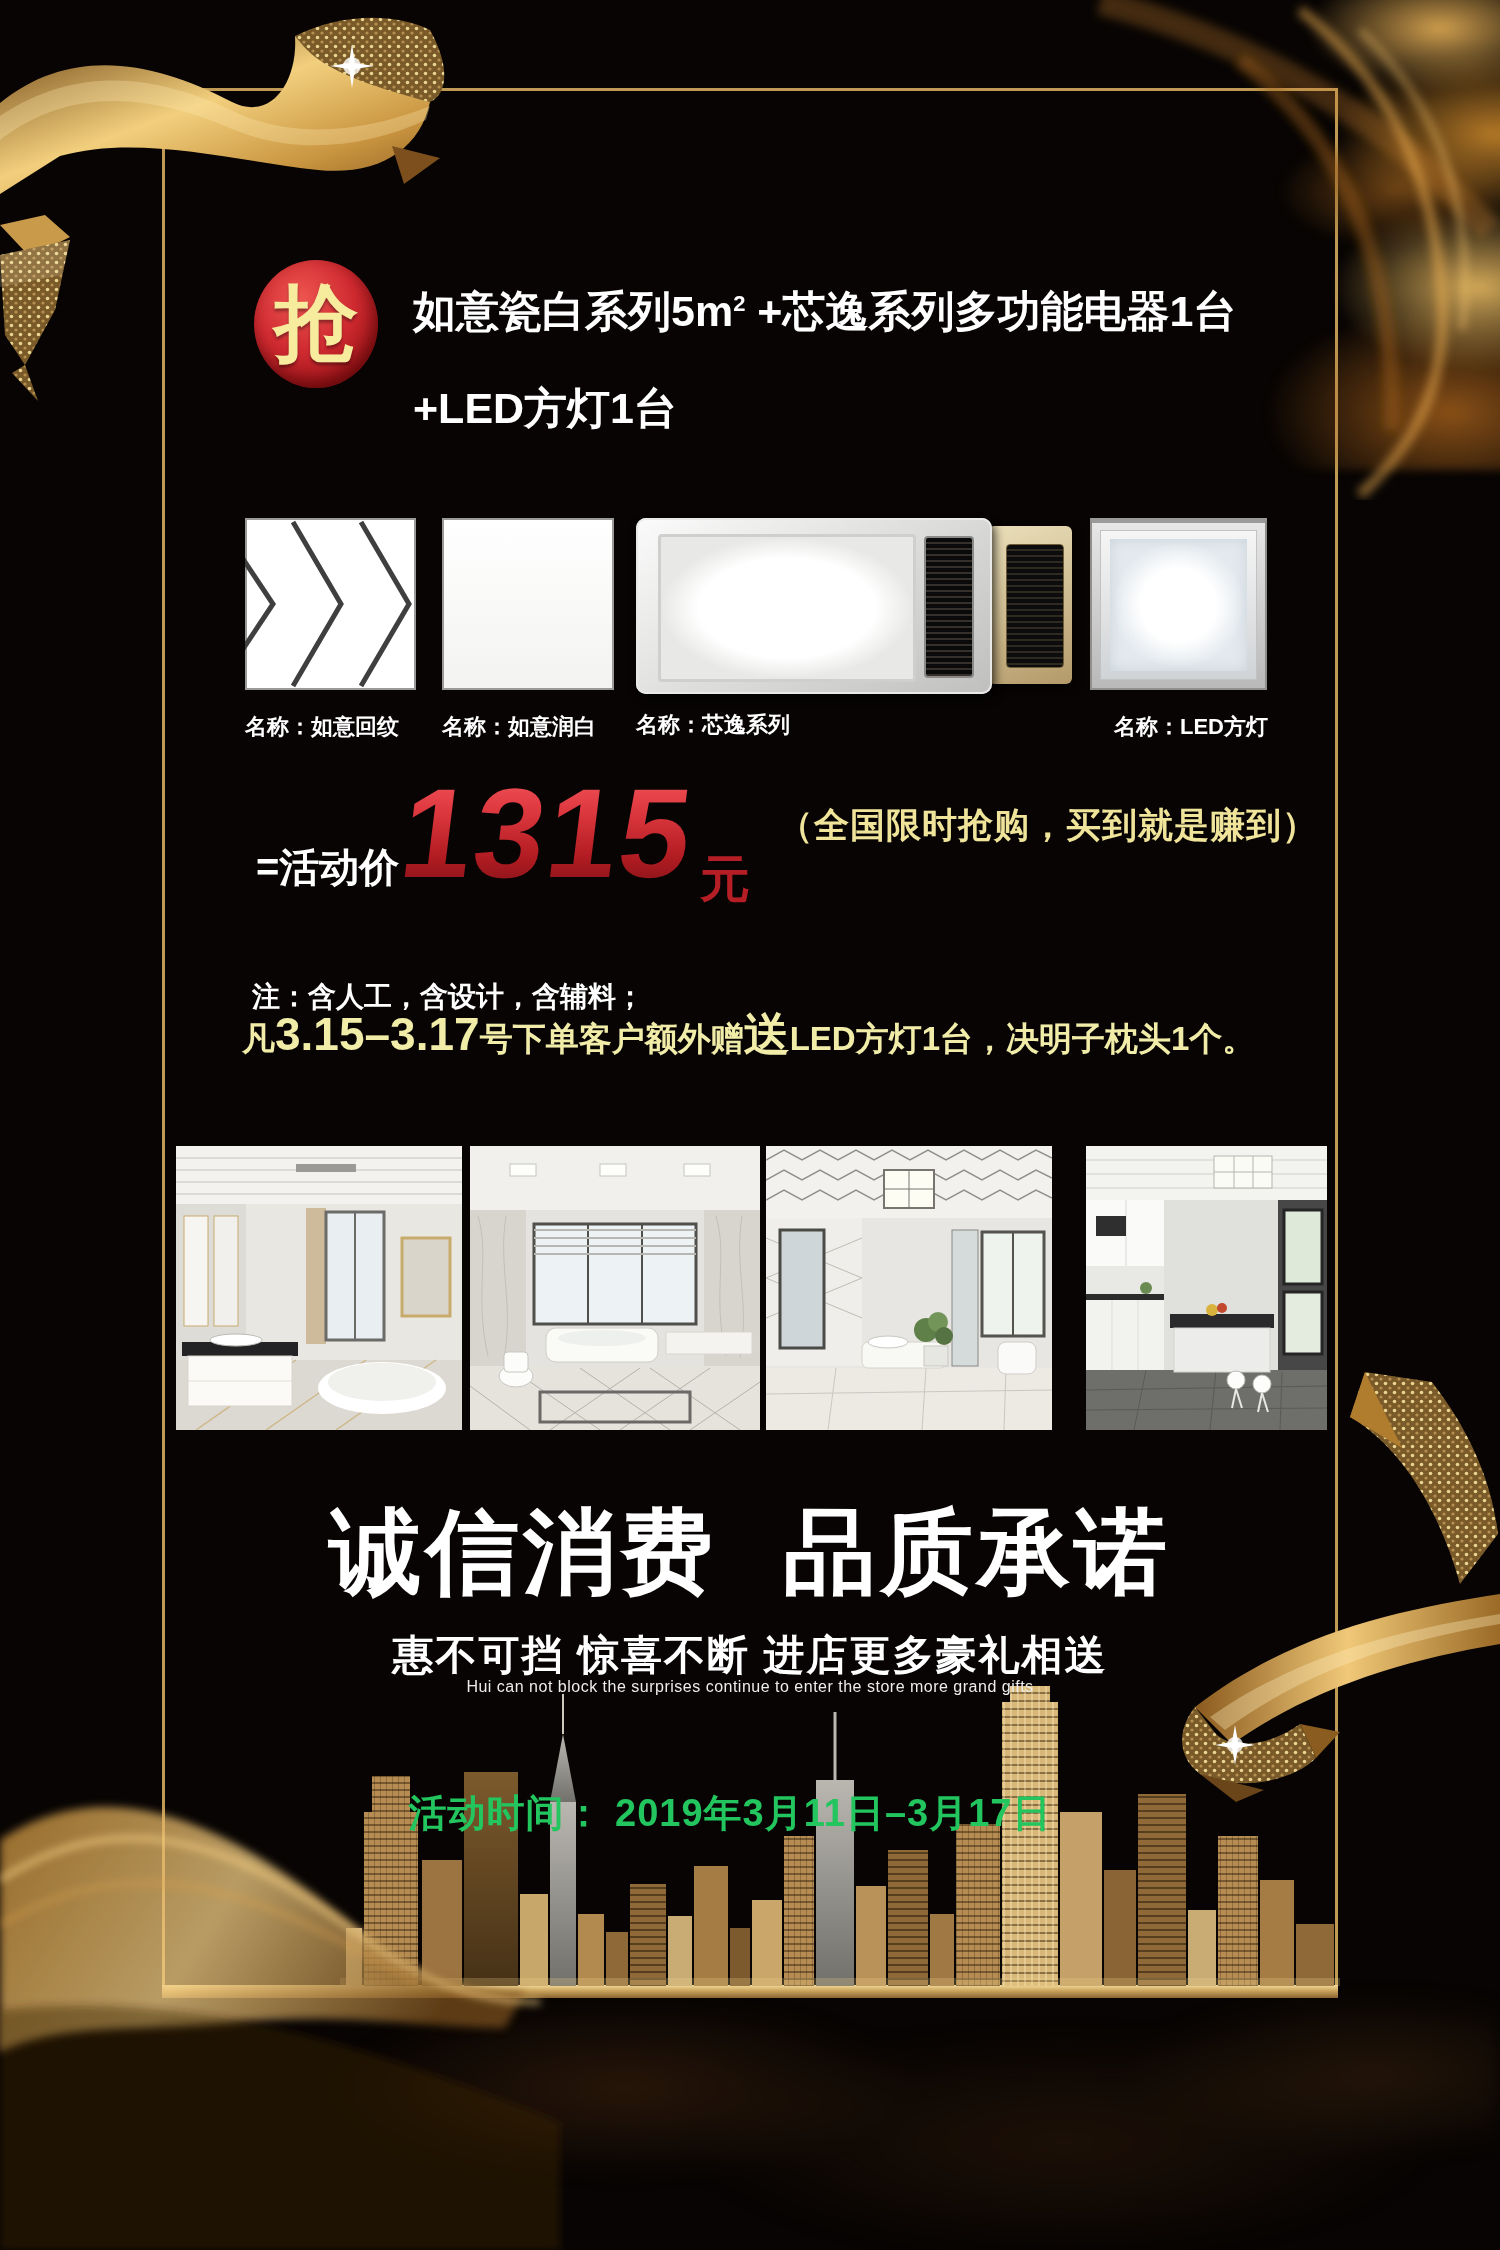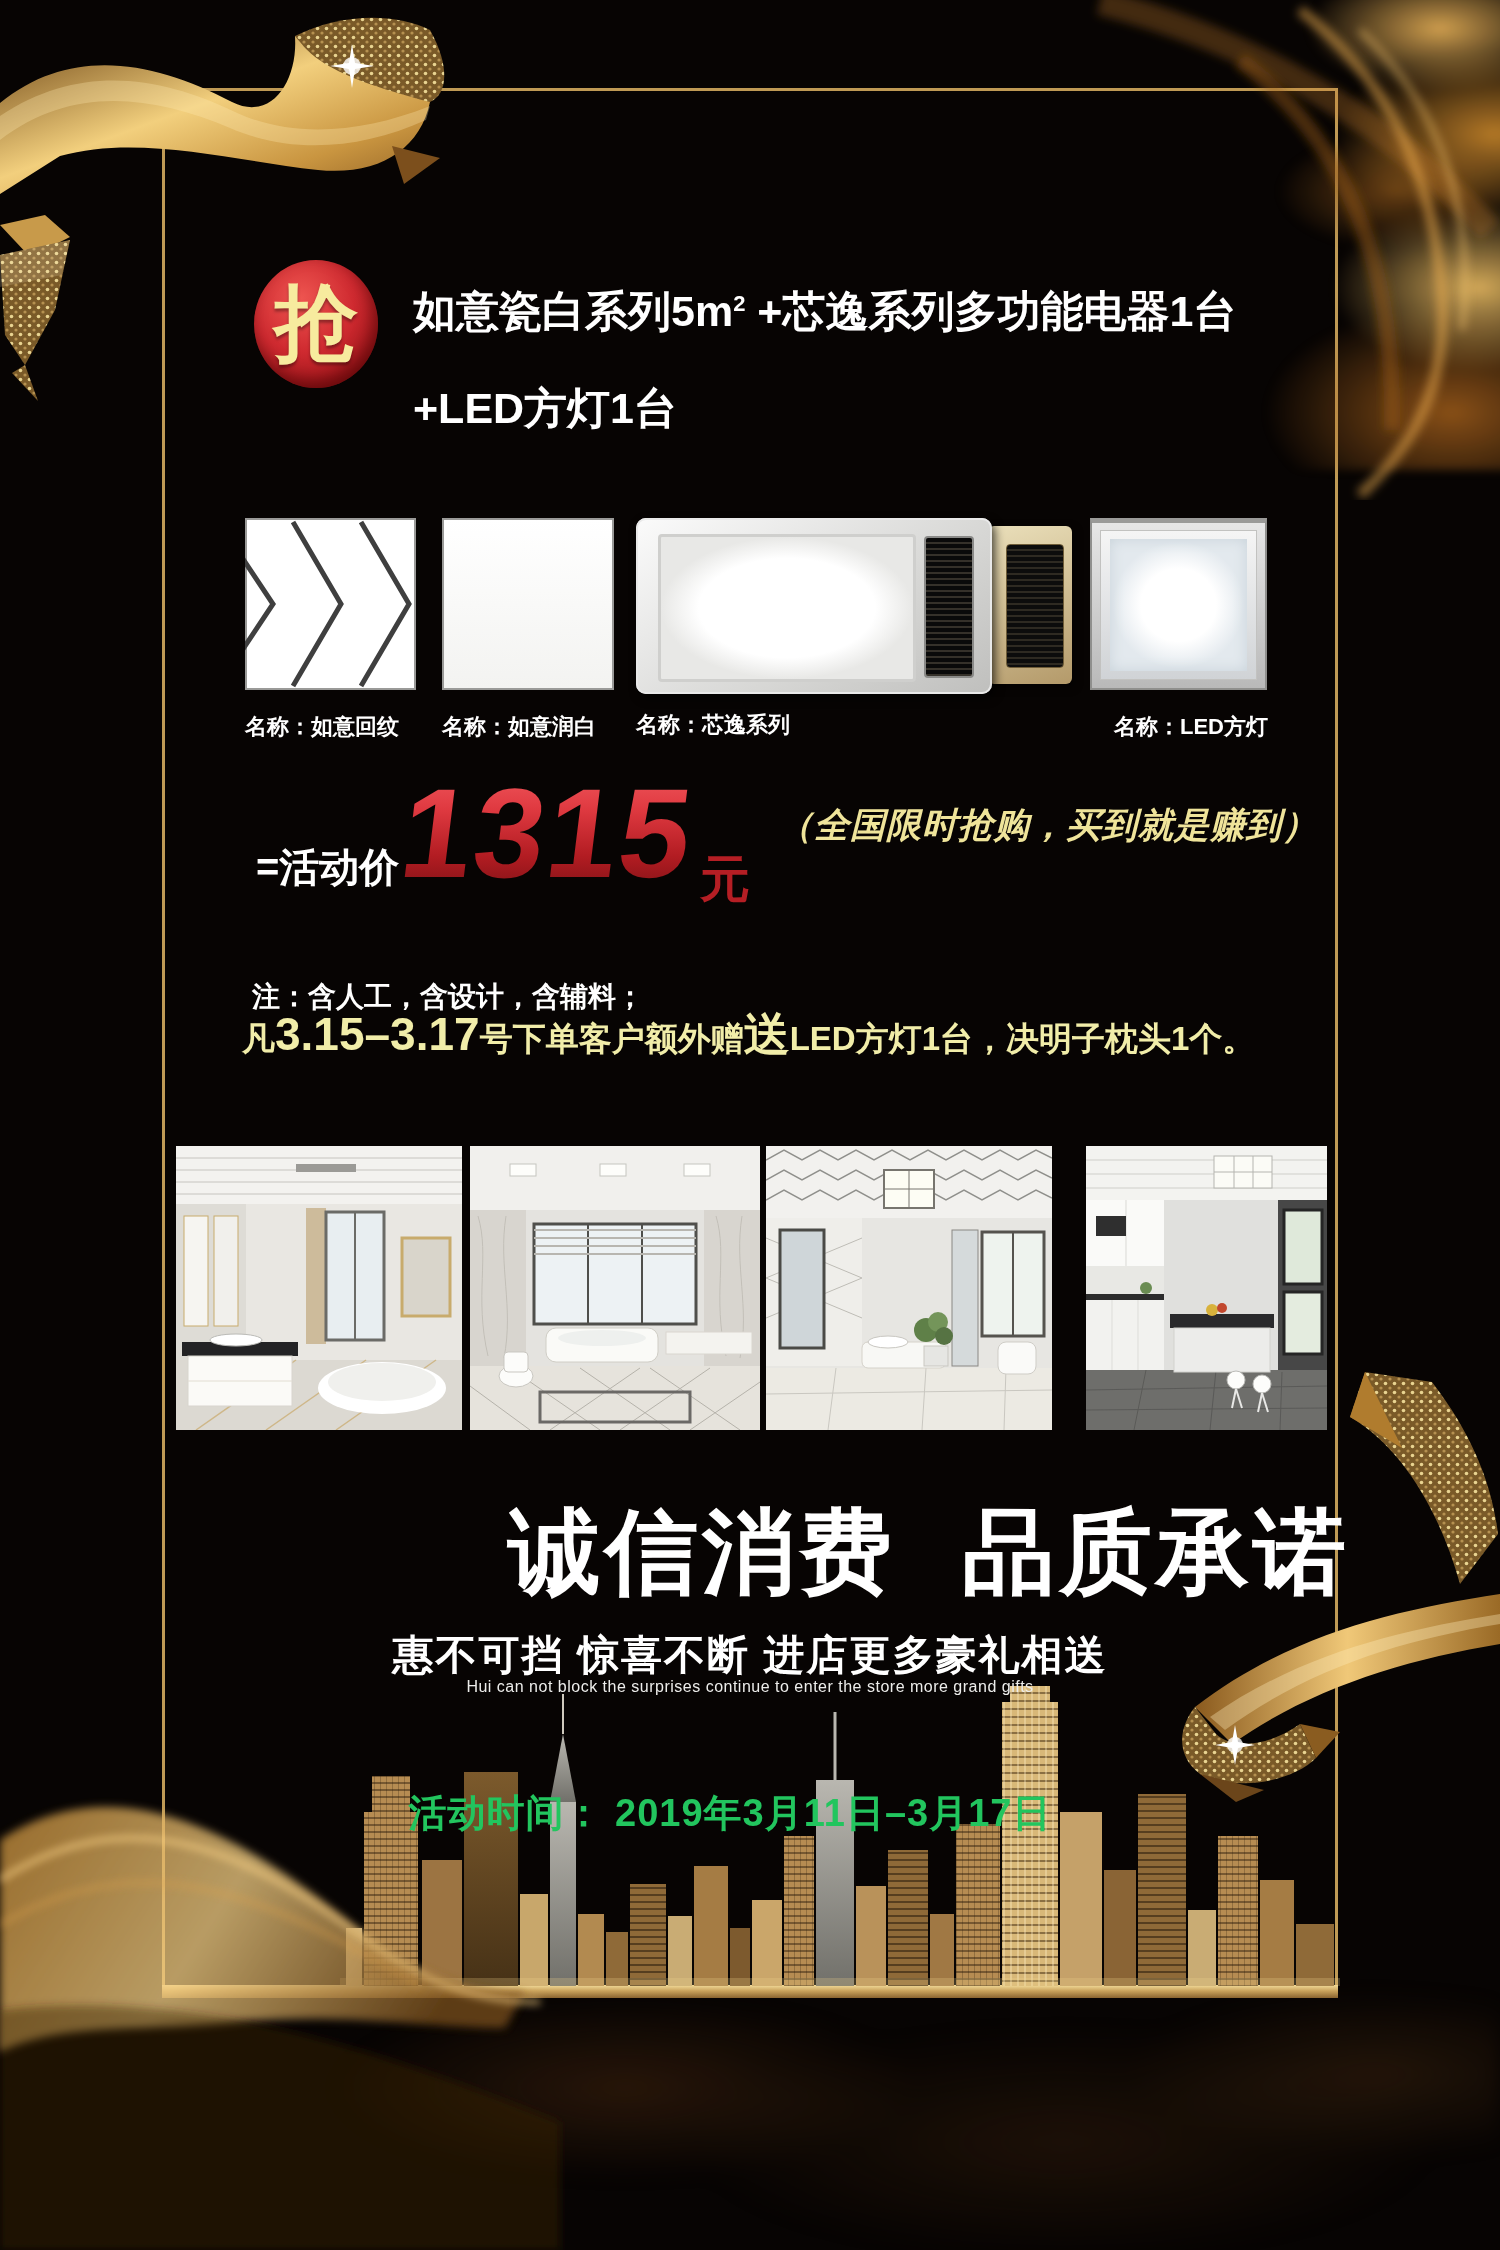--- a/index.html
+++ b/index.html
@@ -66,33 +66,33 @@
 
   
   .price-prefix{position:absolute;left:256px;top:840px;z-index:10;color:#fff;font-size:40px;font-weight:900;}
   .price-amount{position:absolute;left:402px;top:770px;z-index:10;font-size:127px;font-weight:700;
     display:inline-block;transform:skewX(-7deg);color:#c2222a;
     background:linear-gradient(180deg,#f0575c 0%,#e03a41 30%,#b21c22 68%,#7c1115 100%);
     -webkit-background-clip:text;background-clip:text;-webkit-text-fill-color:transparent;
     letter-spacing:2px;line-height:1;}
   .price-unit{position:absolute;left:700px;top:846px;z-index:10;color:#b51e24;font-size:50px;font-weight:900;}
   .price-tagline{position:absolute;left:778px;top:802px;z-index:10;color:#efe49a;font-size:35px;
-    font-weight:700;letter-spacing:1px;white-space:nowrap;font-style:italic;}
+    font-weight:700;letter-spacing:1px;white-space:nowrap;}
 
   
   .note1{position:absolute;left:252px;top:978px;z-index:10;color:#fff;font-size:28px;font-weight:800;}
   .note2{position:absolute;left:242px;top:1004px;z-index:10;color:#f1eda9;font-size:33px;font-weight:700;
     white-space:nowrap;}
   .note2 .big{font-size:46px;font-weight:700;}
 
   
   .photo{position:absolute;top:1146px;z-index:10;background:#e8e7e3;}
 
   
-  .slogan{position:absolute;left:150px;top:1490px;width:1200px;z-index:10;text-align:right;
+  .slogan{position:absolute;left:150px;top:1490px;width:1200px;z-index:10;text-align:center;
     color:#fff;font-size:93px;font-weight:900;letter-spacing:4px;white-space:nowrap;}
   .slogan .gap{display:inline-block;width:66px;}
   .subtitle{position:absolute;left:150px;top:1628px;width:1200px;z-index:10;text-align:center;
     color:#fff;font-size:41px;font-weight:700;letter-spacing:2px;}
   .subtitle-en{position:absolute;left:150px;top:1678px;width:1200px;z-index:10;text-align:center;
     color:#ededeb;font-size:16px;letter-spacing:.5px;}
   .event-time{position:absolute;left:130px;top:1788px;width:1200px;z-index:10;text-align:center;
     color:#22c55e;font-size:38px;font-weight:900;letter-spacing:1px;}
 
   .ribbon{z-index:6;pointer-events:none;}

